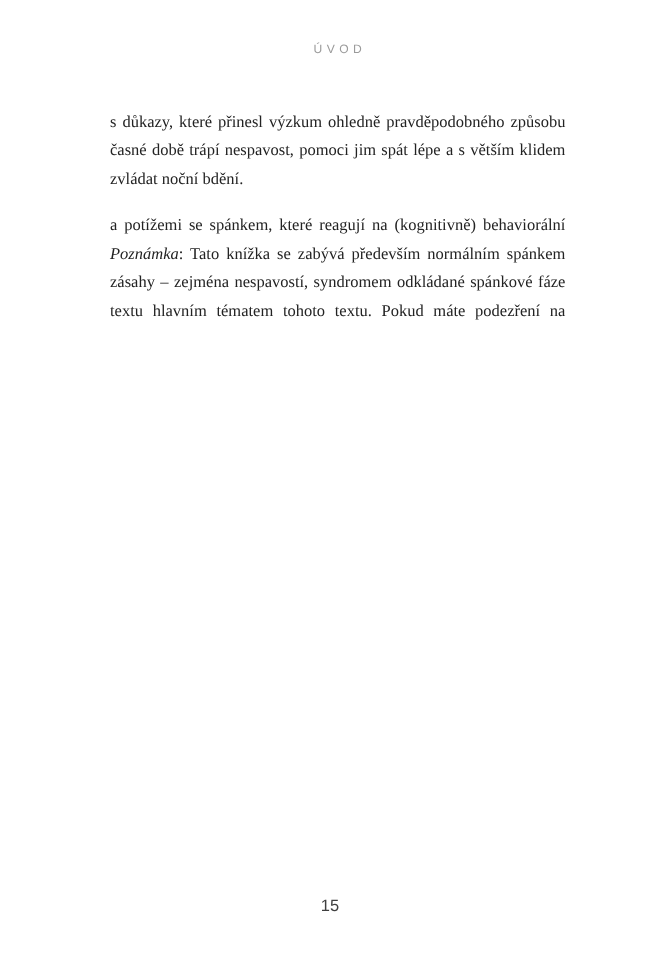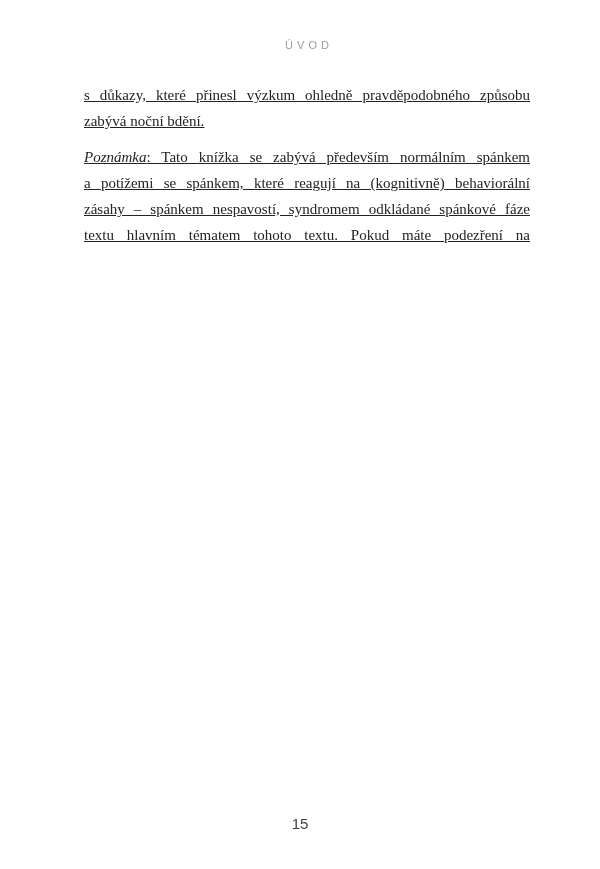--- a/index.html
+++ b/index.html
@@ -31,21 +31,21 @@
   }
   .body-text {
     position: absolute;
     top: 82px;
     left: 84px;
     width: 446px;
     color: #232323;
     font-size: 15px;
     line-height: 26px;
   }
-  .paragraph { margin: 0; text-decoration: underline; }
+  .paragraph { margin: 16px; }
   .paragraph + .paragraph { margin-top: 10px; }
   .line {
     text-align: justify;
     text-align-last: justify;
     white-space: normal;
   }
   .line.last-line {
     text-align: left;
     text-align-last: left;
   }
@@ -67,27 +67,28 @@
 <body>
 
 <div class="page">
 
   <div class="running-head">ÚVOD</div>
 
   <div class="body-text">
 
     <div class="paragraph">
       <div class="line">s důkazy, které přinesl výzkum ohledně pravděpodobného způsobu</div>
-      <div class="line last-line">zabývá noční bdění.</div>
+      <div class="line">časné době trápí nespavost, pomoci jim spát lépe a s větším klidem</div>
+      <div class="line last-line">zvládat noční bdění.</div>
     </div>
 
     <div class="paragraph">
+      <div class="line">a potížemi se spánkem, které reagují na (kognitivně) behaviorální</div>
       <div class="line"><span class="italic-lead">Poznámka</span><span>: Tato knížka se zabývá především normálním spánkem</span></div>
-      <div class="line">a potížemi se spánkem, které reagují na (kognitivně) behaviorální</div>
-      <div class="line">zásahy – spánkem nespavostí, syndromem odkládané spánkové fáze</div>
+      <div class="line">zásahy – zejména nespavostí, syndromem odkládané spánkové fáze</div>
       <div class="line">textu hlavním tématem tohoto textu. Pokud máte podezření na</div>
     </div>
 
   </div>
 
   <div class="page-number">15</div>
 
 </div>
 
 </body></html>

